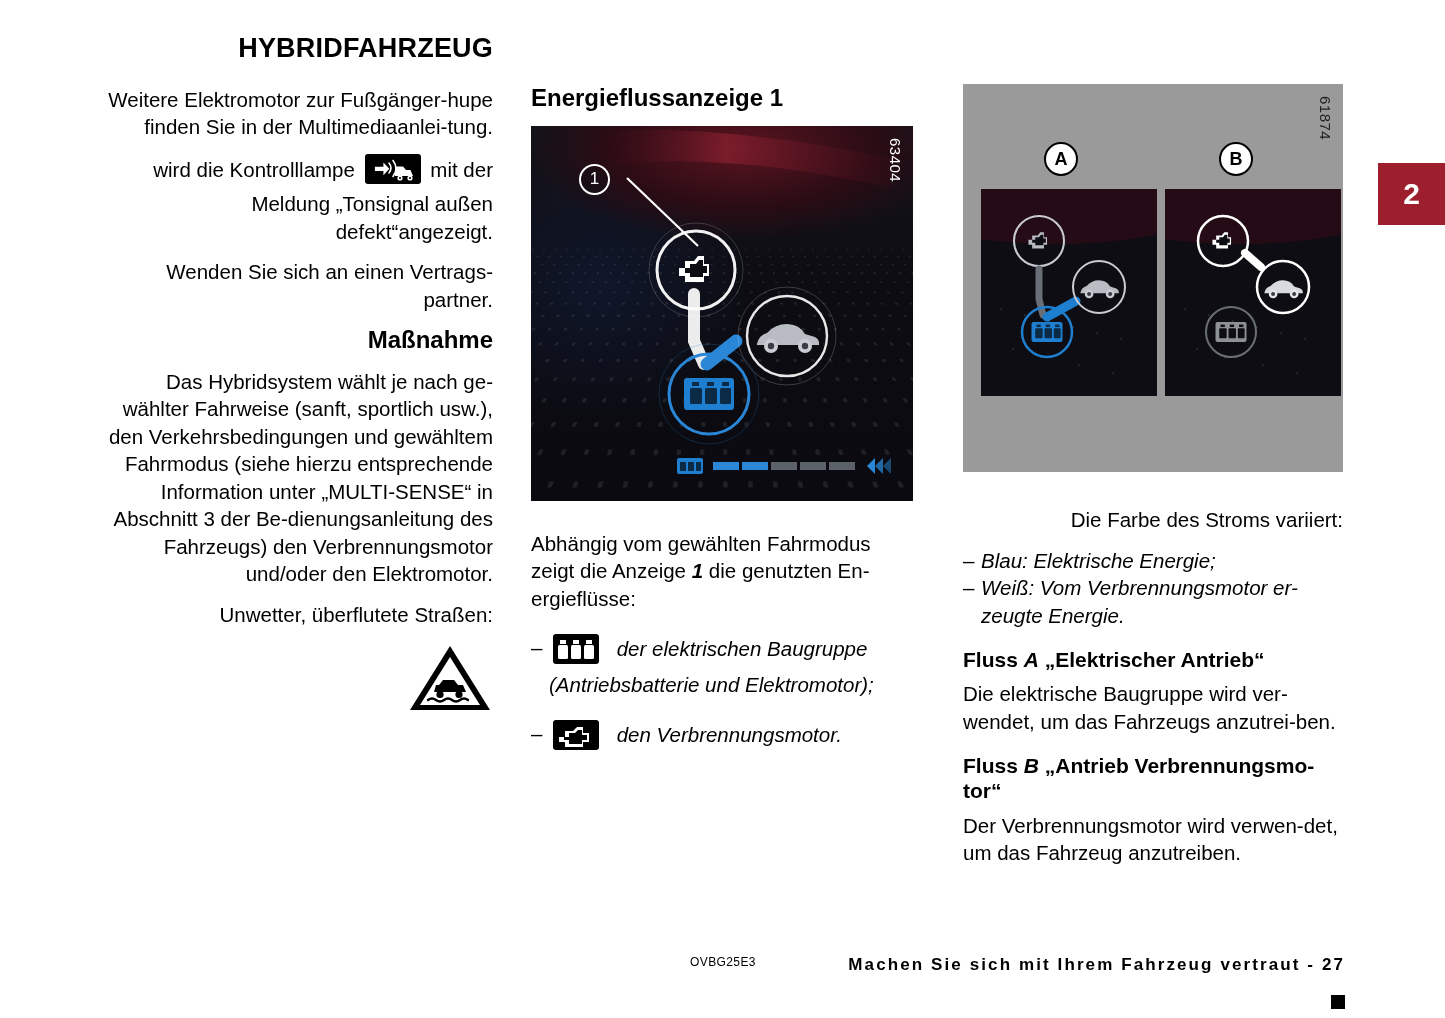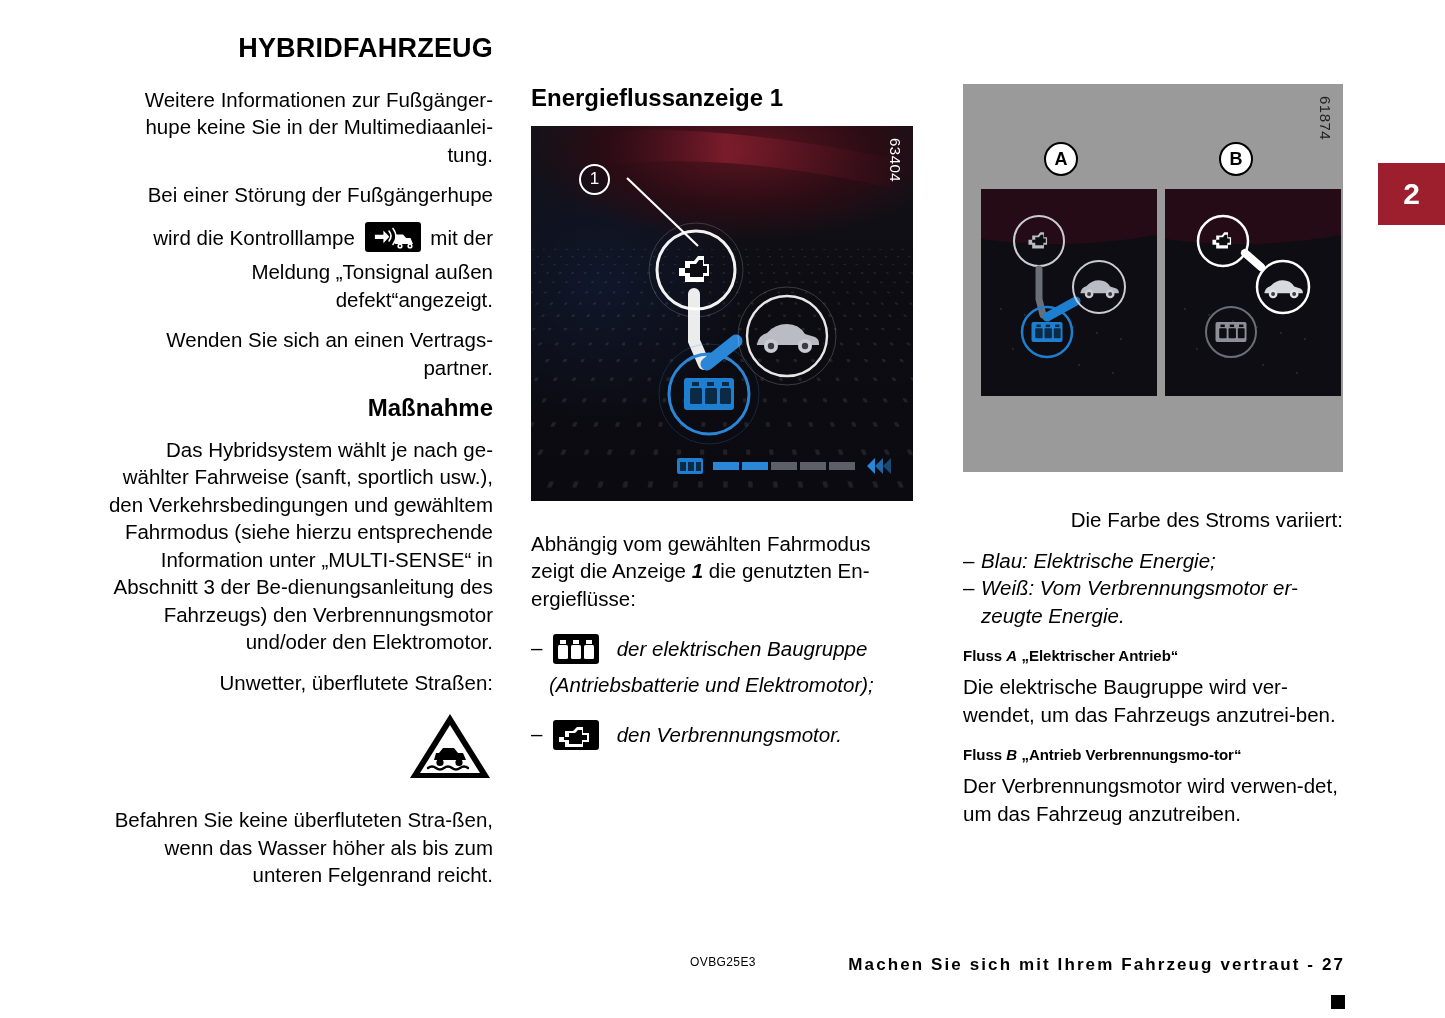--- a/index.html
+++ b/index.html
@@ -33,21 +33,21 @@
     margin: 0 0 22px 0;
     line-height: 1.1;
   }
   h2.sub {
     font-size: 24px;
     font-weight: bold;
     margin: 0 0 14px 0;
     line-height: 1.15;
   }
   h3.subsec {
-    font-size: 15px;
+    font-size: 21px;
     font-weight: bold;
     margin: 18px 0 8px 0;
     line-height: 1.2;
   }
   p.body {
     font-size: 20.5px;
     line-height: 27.5px;
     margin: 0 0 13px 0;
   }
 
@@ -170,23 +170,22 @@
 
 <div class="page">
 
   <div class="chapter-tab">
     <span>2</span>
   </div>
 
   <div class="col1">
     <h1 class="title">HYBRIDFAHRZEUG</h1>
 
-    <p class="body">Weitere Informationen zur Fußgänger-hupe keine Sie in der Multimediaanlei-tung.</p>
-
-    <p class="body">Bei einer Störung der Fußgängerhupe</p>
+    <p class="body">Weitere Elektromotor zur Fußgänger-hupe finden Sie in der Multimediaanlei-tung.</p>
+
 
     <p class="body">
       <span>wird die Kontrolllampe</span>
       <span class="inline-icon">
         <svg width="56" height="30" viewBox="0 0 56 30">
           <rect x="0" y="0" width="56" height="30" rx="3" fill="#000"></rect>
           <g fill="#fff">
             <path d="M10 14.5 h10 v-5 l7 7.5 -7 7.5 v-5 h-10 z" transform="translate(-2,-3) scale(0.85) translate(4,4)"></path>
           </g>
           <g stroke="#fff" stroke-width="1.6" fill="none" stroke-linecap="round">
@@ -221,21 +220,20 @@
           <path d="M27 50 h32 l-3 -7 h-5 l-4 -5 h-11 l-4 5 h-3 z"></path>
           <circle cx="33" cy="52.5" r="3.6"></circle>
           <circle cx="52" cy="52.5" r="3.6"></circle>
         </g>
         <g stroke="#000" stroke-width="2.4" fill="none" stroke-linecap="round">
           <path d="M21 58 q4 -3 8 0 q4 3 8 0 q4 -3 8 0 q4 3 8 0 q4 -3 8 0"></path>
         </g>
       </svg>
     </div>
 
-    <p class="body">Befahren Sie keine überfluteten Stra-ßen, wenn das Wasser höher als bis zum unteren Felgenrand reicht.</p>
   </div>
 
   <div class="col2">
     <h2 class="sub">Energieflussanzeige 1</h2>
 
     <div class="fig1">
       <div class="fig1-bg"></div>
       <div class="fig1-dots"></div>
 
       <svg width="382" height="375" style="position:absolute;left:0;top:0;">

